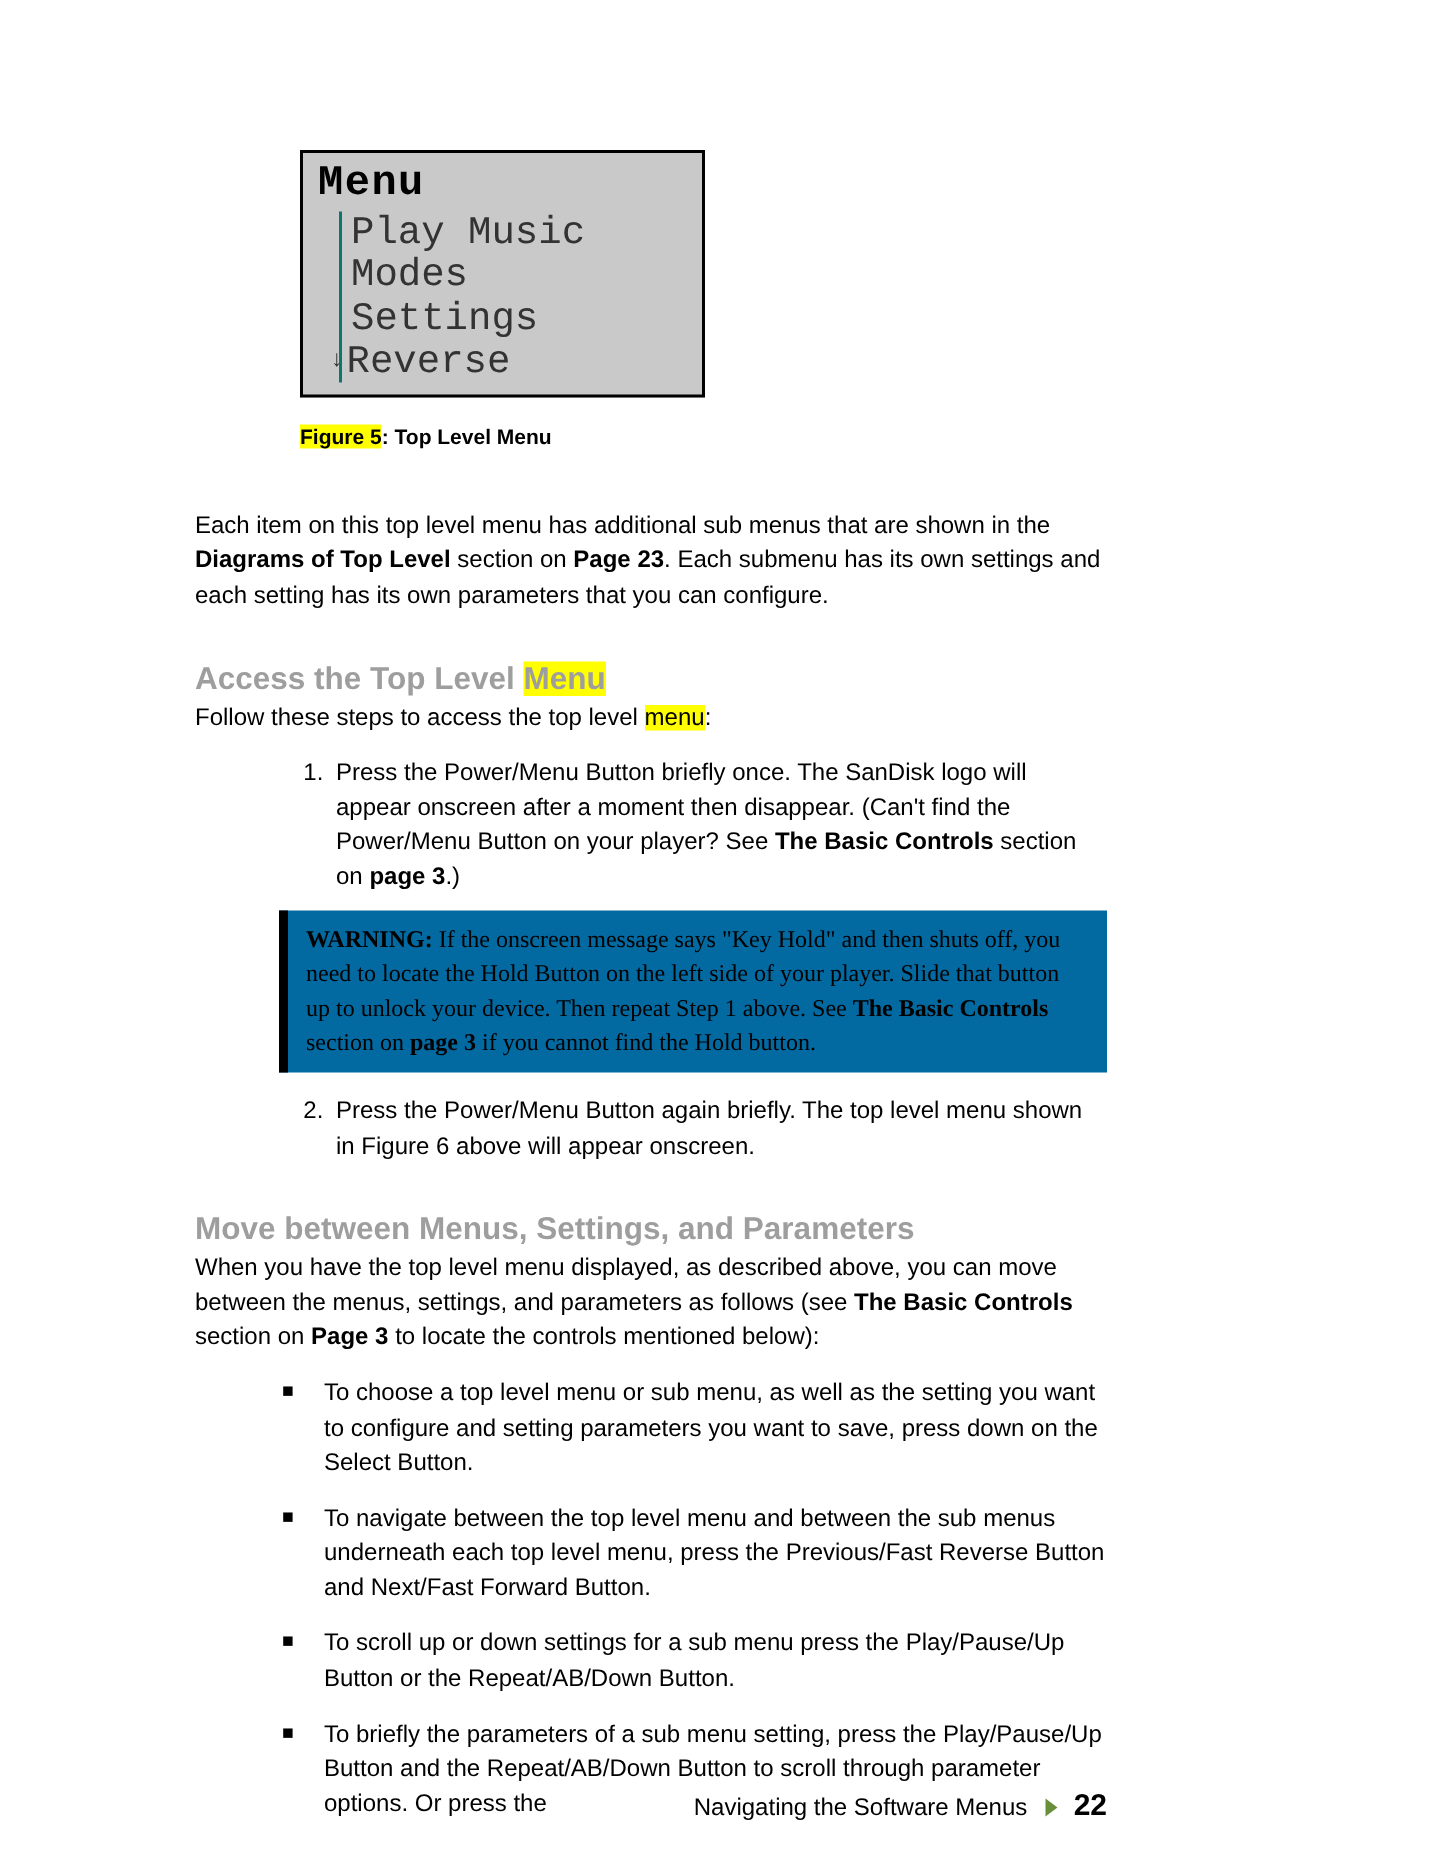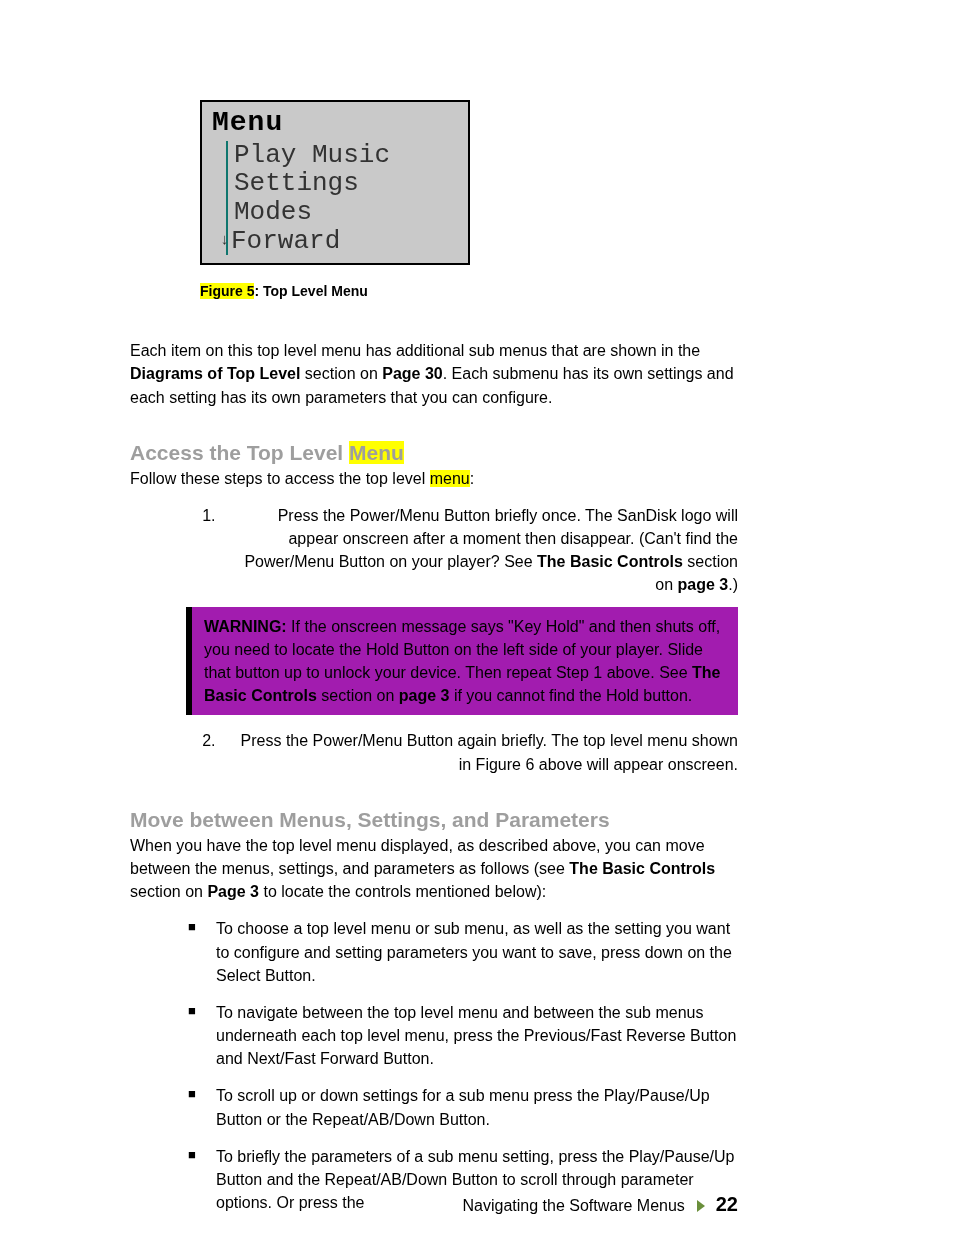--- a/index.html
+++ b/index.html
@@ -74,33 +74,33 @@
     font-weight: bold;
     color: #9e9e9e;
     margin: 32px 0 2px 0;
   }
   .h2 .hl {
     color: #9e9e9e;
   }
   ol.steps {
     margin: 14px 0 0 0;
     padding-left: 90px;
-    text-align: right;
   }
   ol.steps > li {
     line-height: 1.45;
     margin-bottom: 10px;
     padding-left: 4px;
   }
   .warn-box {
-    background: #a21caf;
+    background: #0369a1;
     border-left: 6px solid #000;
     margin: 10px 0 14px 56px;
     padding: 8px 12px 8px 12px;
     line-height: 1.45;
+    font-family: Liberation Serif, serif;
   }
   ul.bullets {
     list-style: none;
     margin: 14px 0 0 0;
     padding-left: 58px;
   }
   ul.bullets > li {
     position: relative;
     line-height: 1.45;
     margin-bottom: 14px;
@@ -137,35 +137,35 @@
 </style>
 </head>
 <body>
 
 <div class="page">
 
   <div class="device-menu">
     <div class="title">Menu</div>
     <div class="items">
       <div class="item">Play Music</div>
+      <div class="item">Modes</div>
       <div class="item">Settings</div>
-      <div class="item">Modes</div>
       <div class="item arrow-row">
         <span class="arrow">↓</span>
-        <span>Forward</span>
+        <span>Reverse</span>
       </div>
     </div>
   </div>
 
   <div class="caption">
     <span class="hl">Figure 5</span><span>: Top Level Menu</span>
   </div>
 
   <p class="body-para">
-    <span>Each item on this top level menu has additional sub menus that are shown in the </span><b>Diagrams of Top Level</b><span>  section on </span><b>Page 30</b><span>. Each submenu has its own settings and each setting has its own parameters that you can configure.</span>
+    <span>Each item on this top level menu has additional sub menus that are shown in the </span><b>Diagrams of Top Level</b><span>  section on </span><b>Page 23</b><span>. Each submenu has its own settings and each setting has its own parameters that you can configure.</span>
   </p>
 
   <div class="h2">
     <span>Access the Top Level </span><span class="hl">Menu</span>
   </div>
   <p class="body-para" style="margin-bottom:4px">
     <span>Follow these steps to access the top level </span><span class="hl">menu</span><span>:</span>
   </p>
 
   <ol class="steps">

